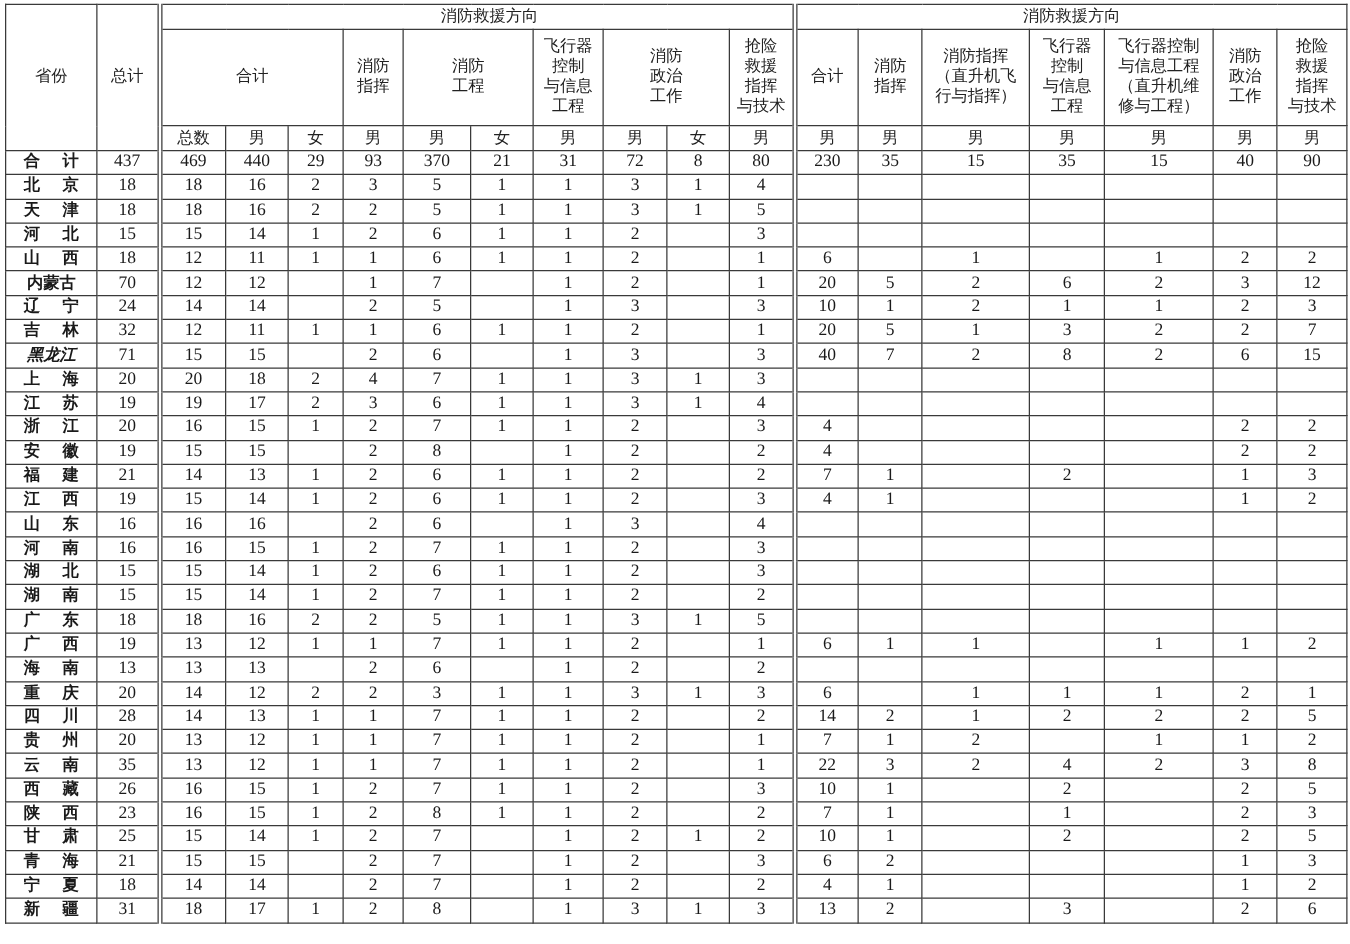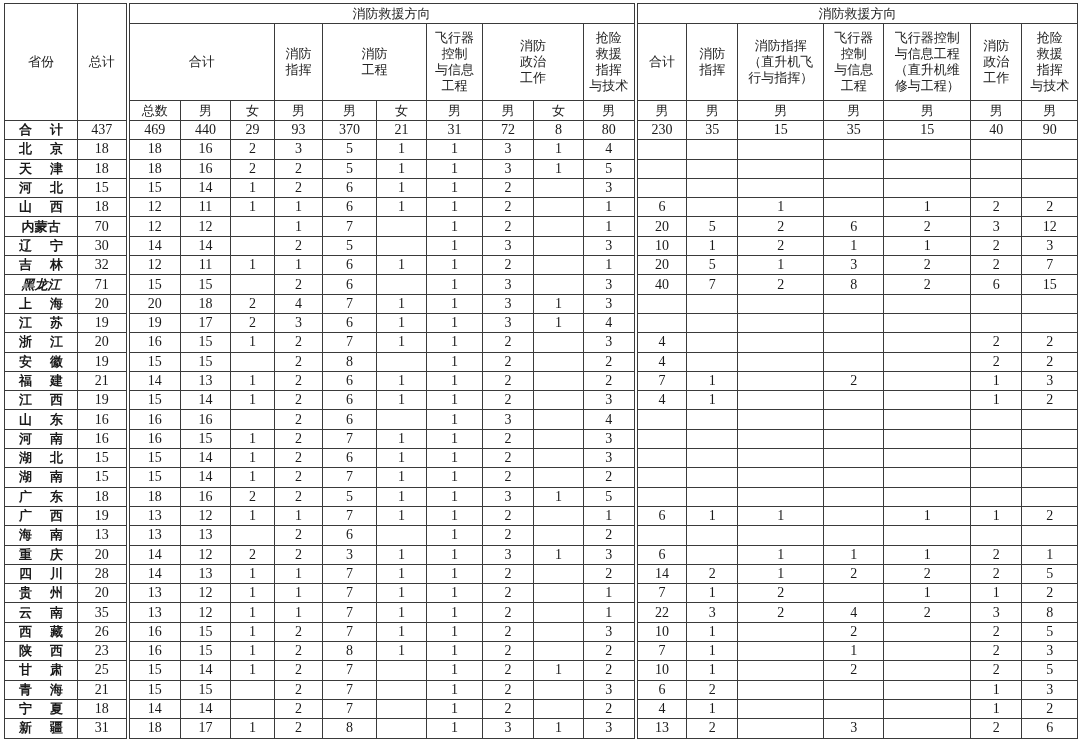--- a/index.html
+++ b/index.html
@@ -261,21 +261,21 @@
         <td>3</td>
         <td>12</td>
       </tr>
       <tr>
         <td class="prov">
           <span>
             <span style="padding: 0px; display: inline;">辽</span>
             <span style="padding: 0px; display: inline;">宁</span>
           </span>
         </td>
-        <td>30</td>
+        <td>24</td>
         <td class="dbl-l">14</td>
         <td>14</td>
         <td></td>
         <td>2</td>
         <td>5</td>
         <td></td>
         <td>1</td>
         <td>3</td>
         <td></td>
         <td>3</td>

